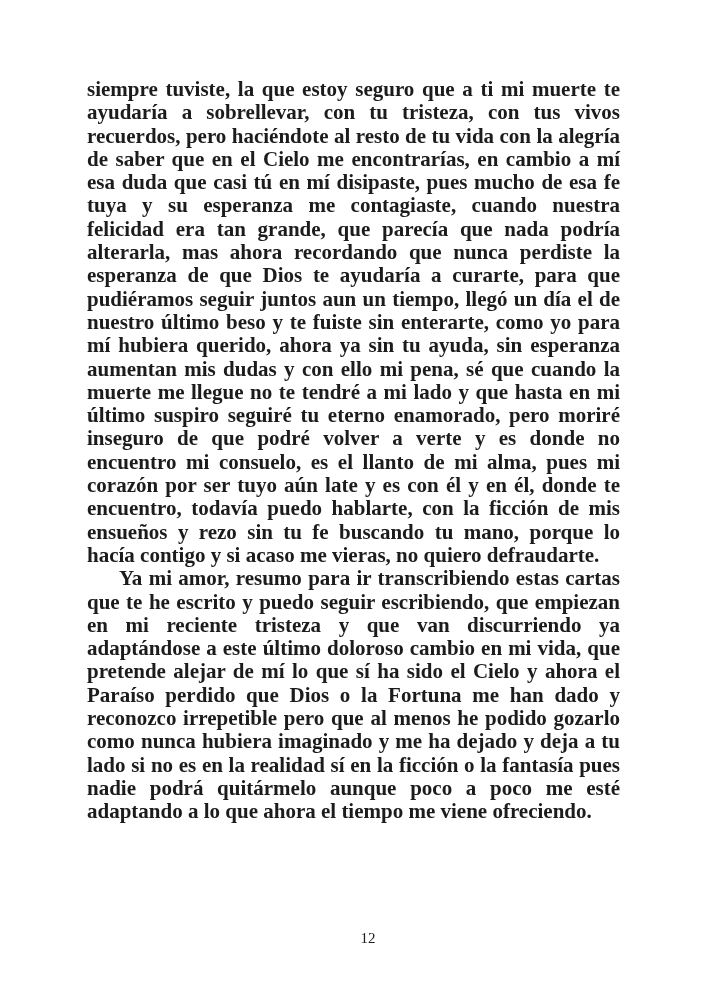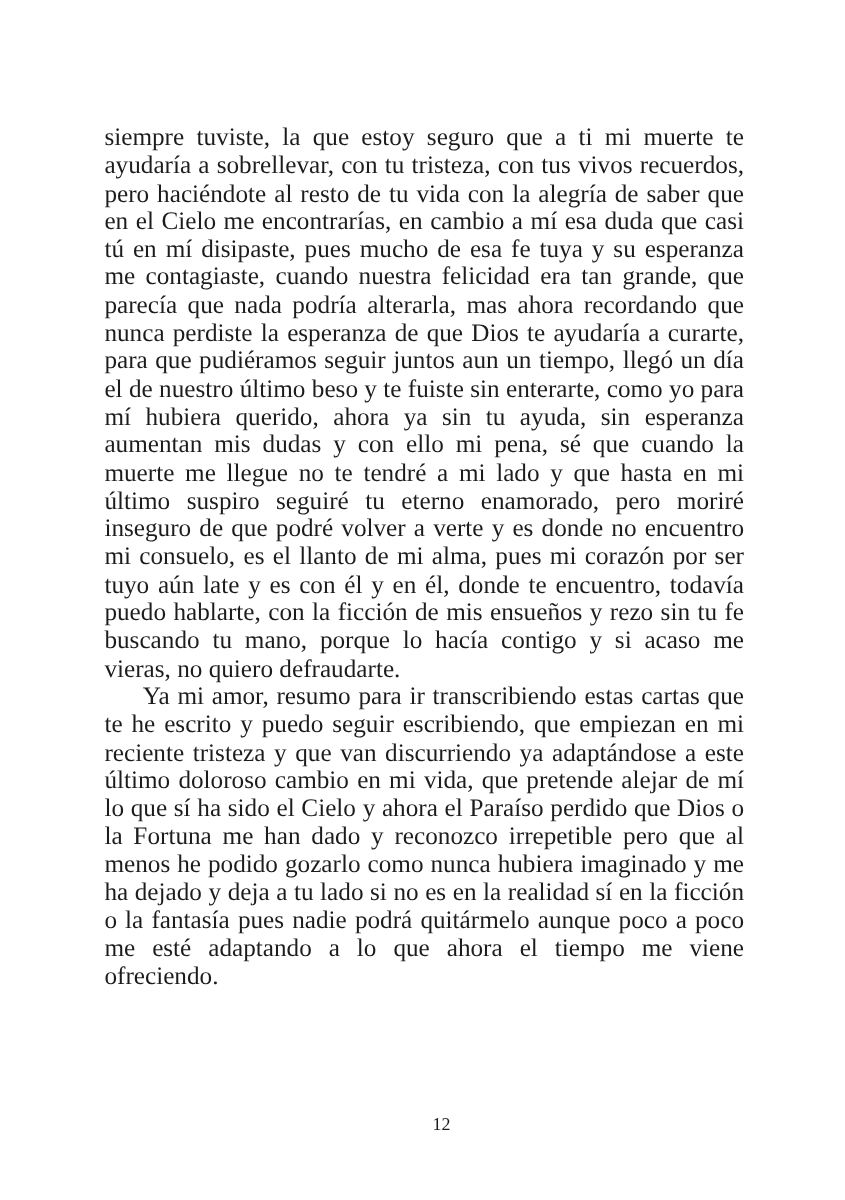--- a/index.html
+++ b/index.html
@@ -11,23 +11,24 @@
     position: relative;
     width: 704px;
     height: 1000px;
     background: #ffffff;
     overflow: hidden;
     font-family: "Liberation Serif", "DejaVu Serif", serif;
     color: #1c1c1c;
   }
   .text-block {
     position: absolute;
-    top: 103px;
+    top: 78px;
     left: 87px;
     width: 533px;
+    font-weight: bold;
   }
   .text-block p {
     margin: 0;
     font-size: 21px;
     line-height: 23.3px;
     text-align: justify;
     hyphens: none;
     -webkit-hyphens: none;
     word-spacing: normal;
   }

